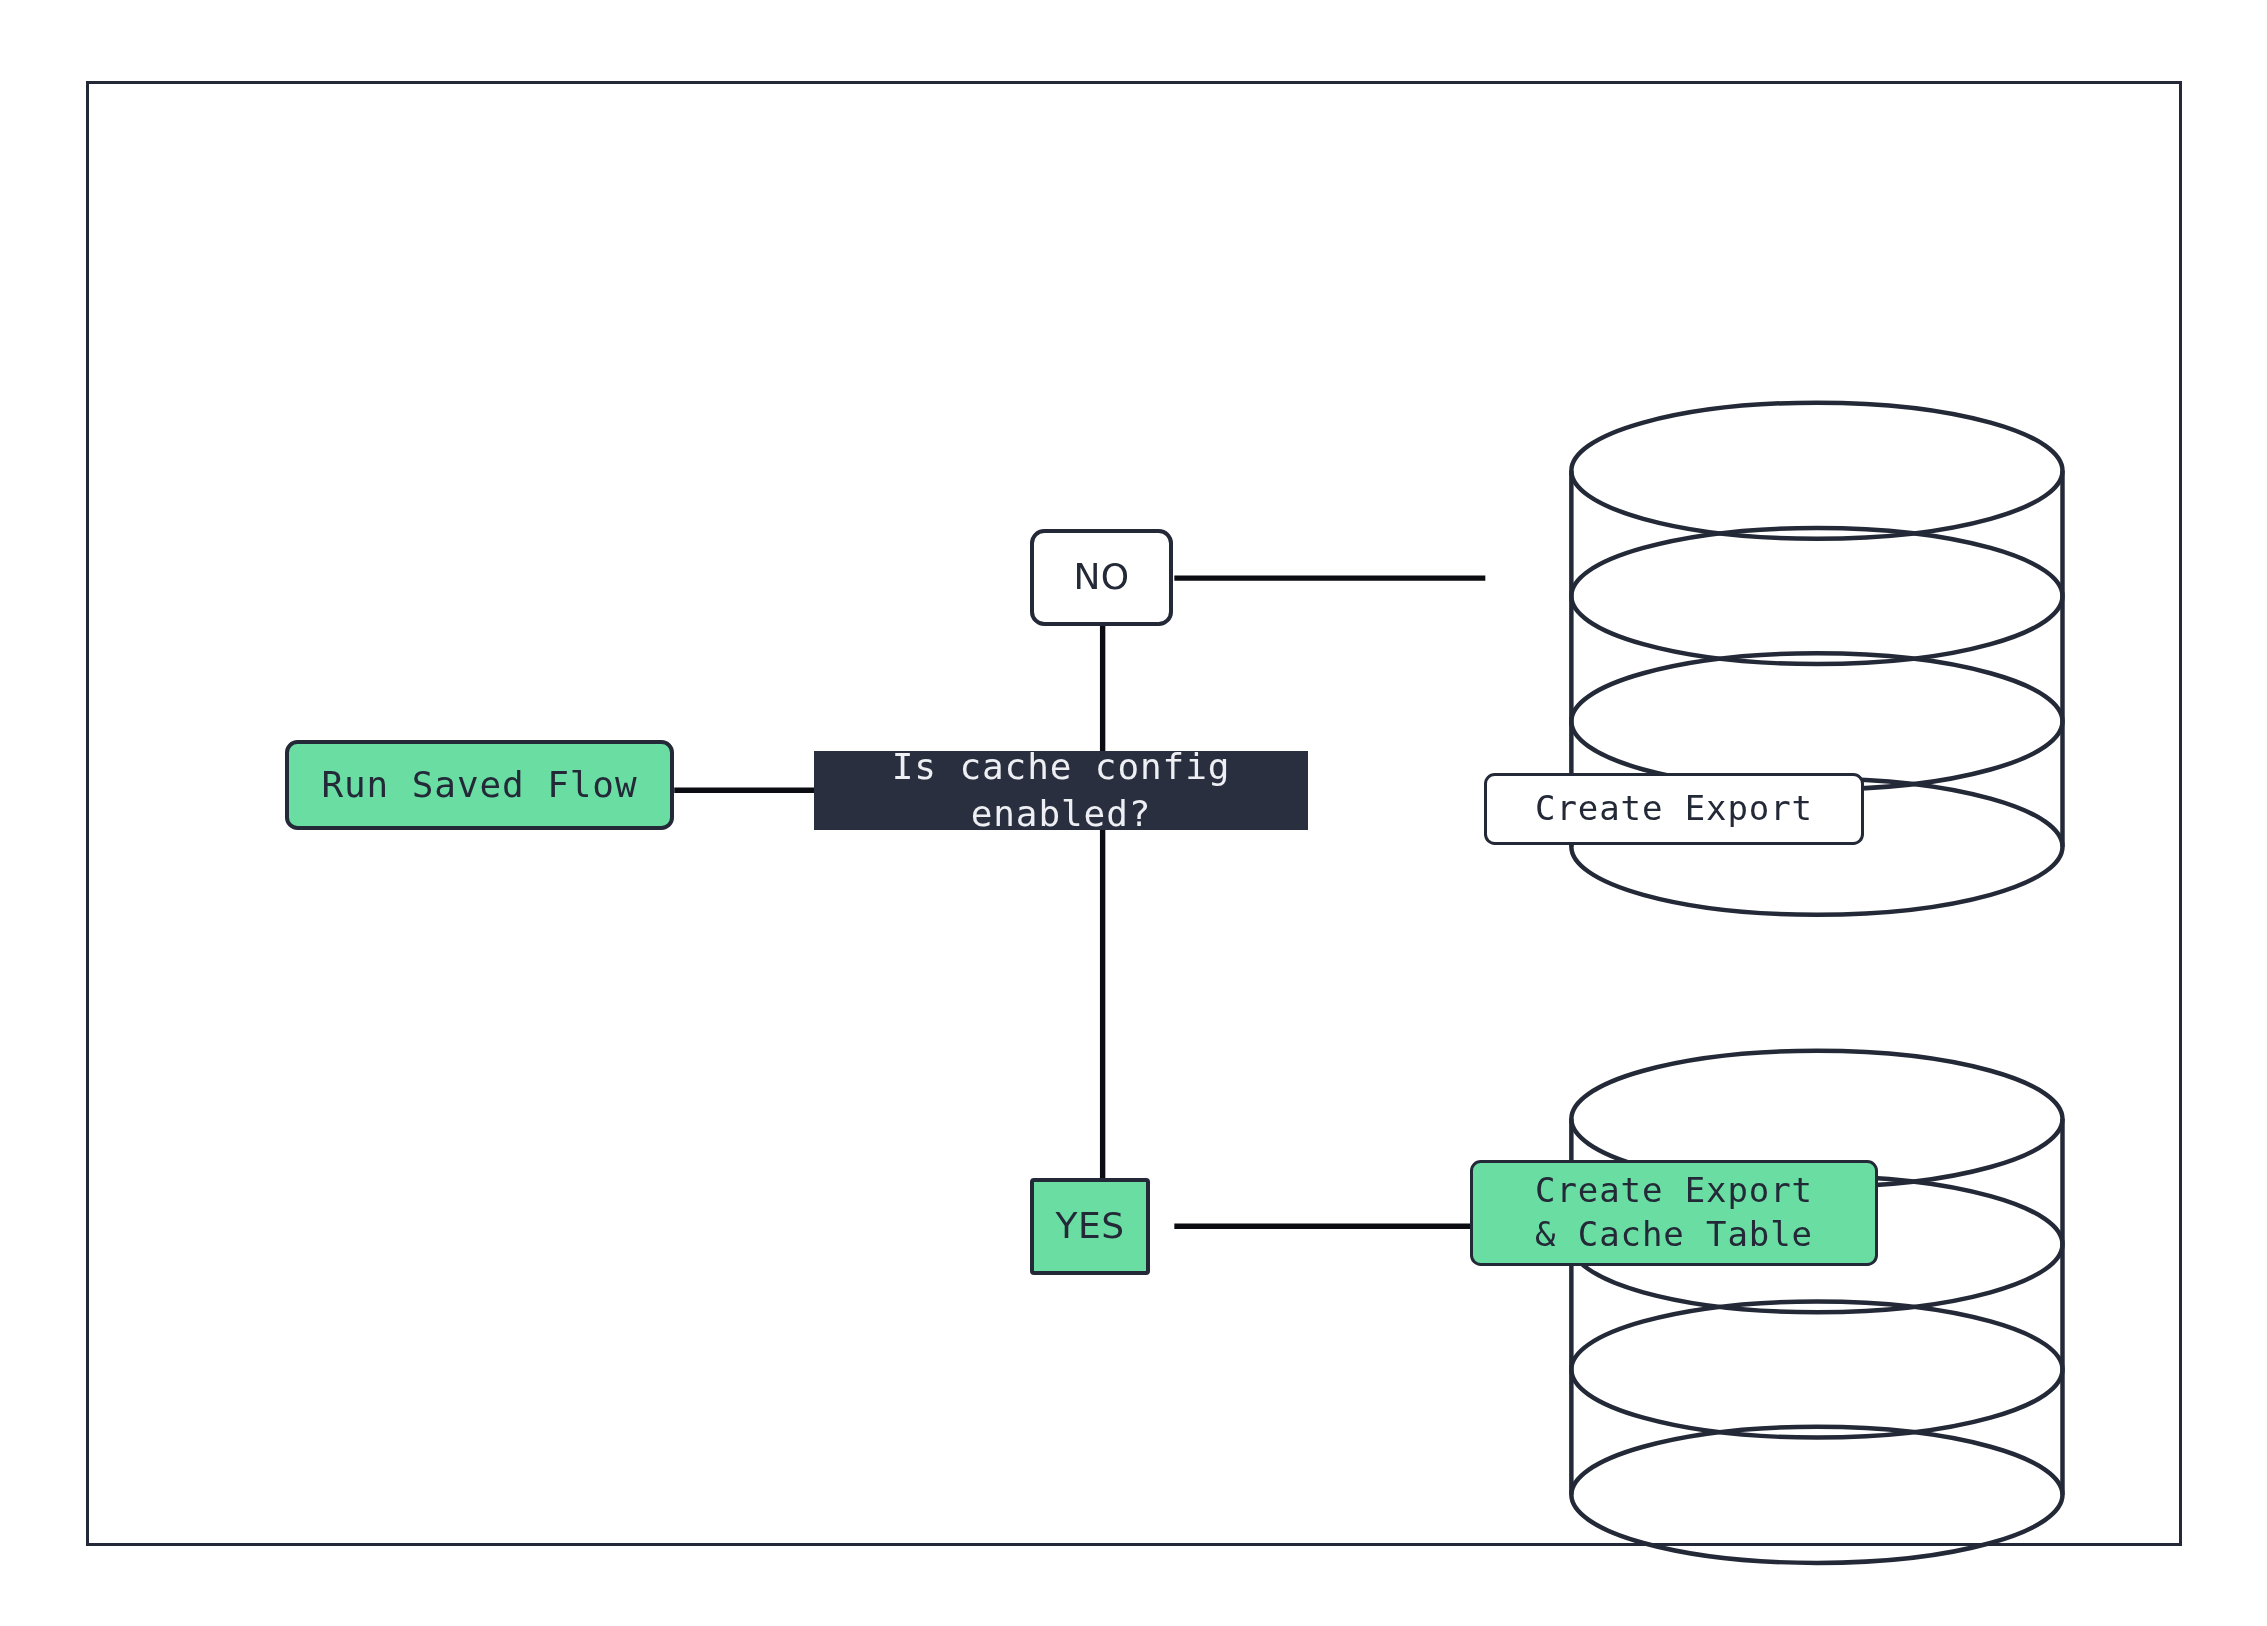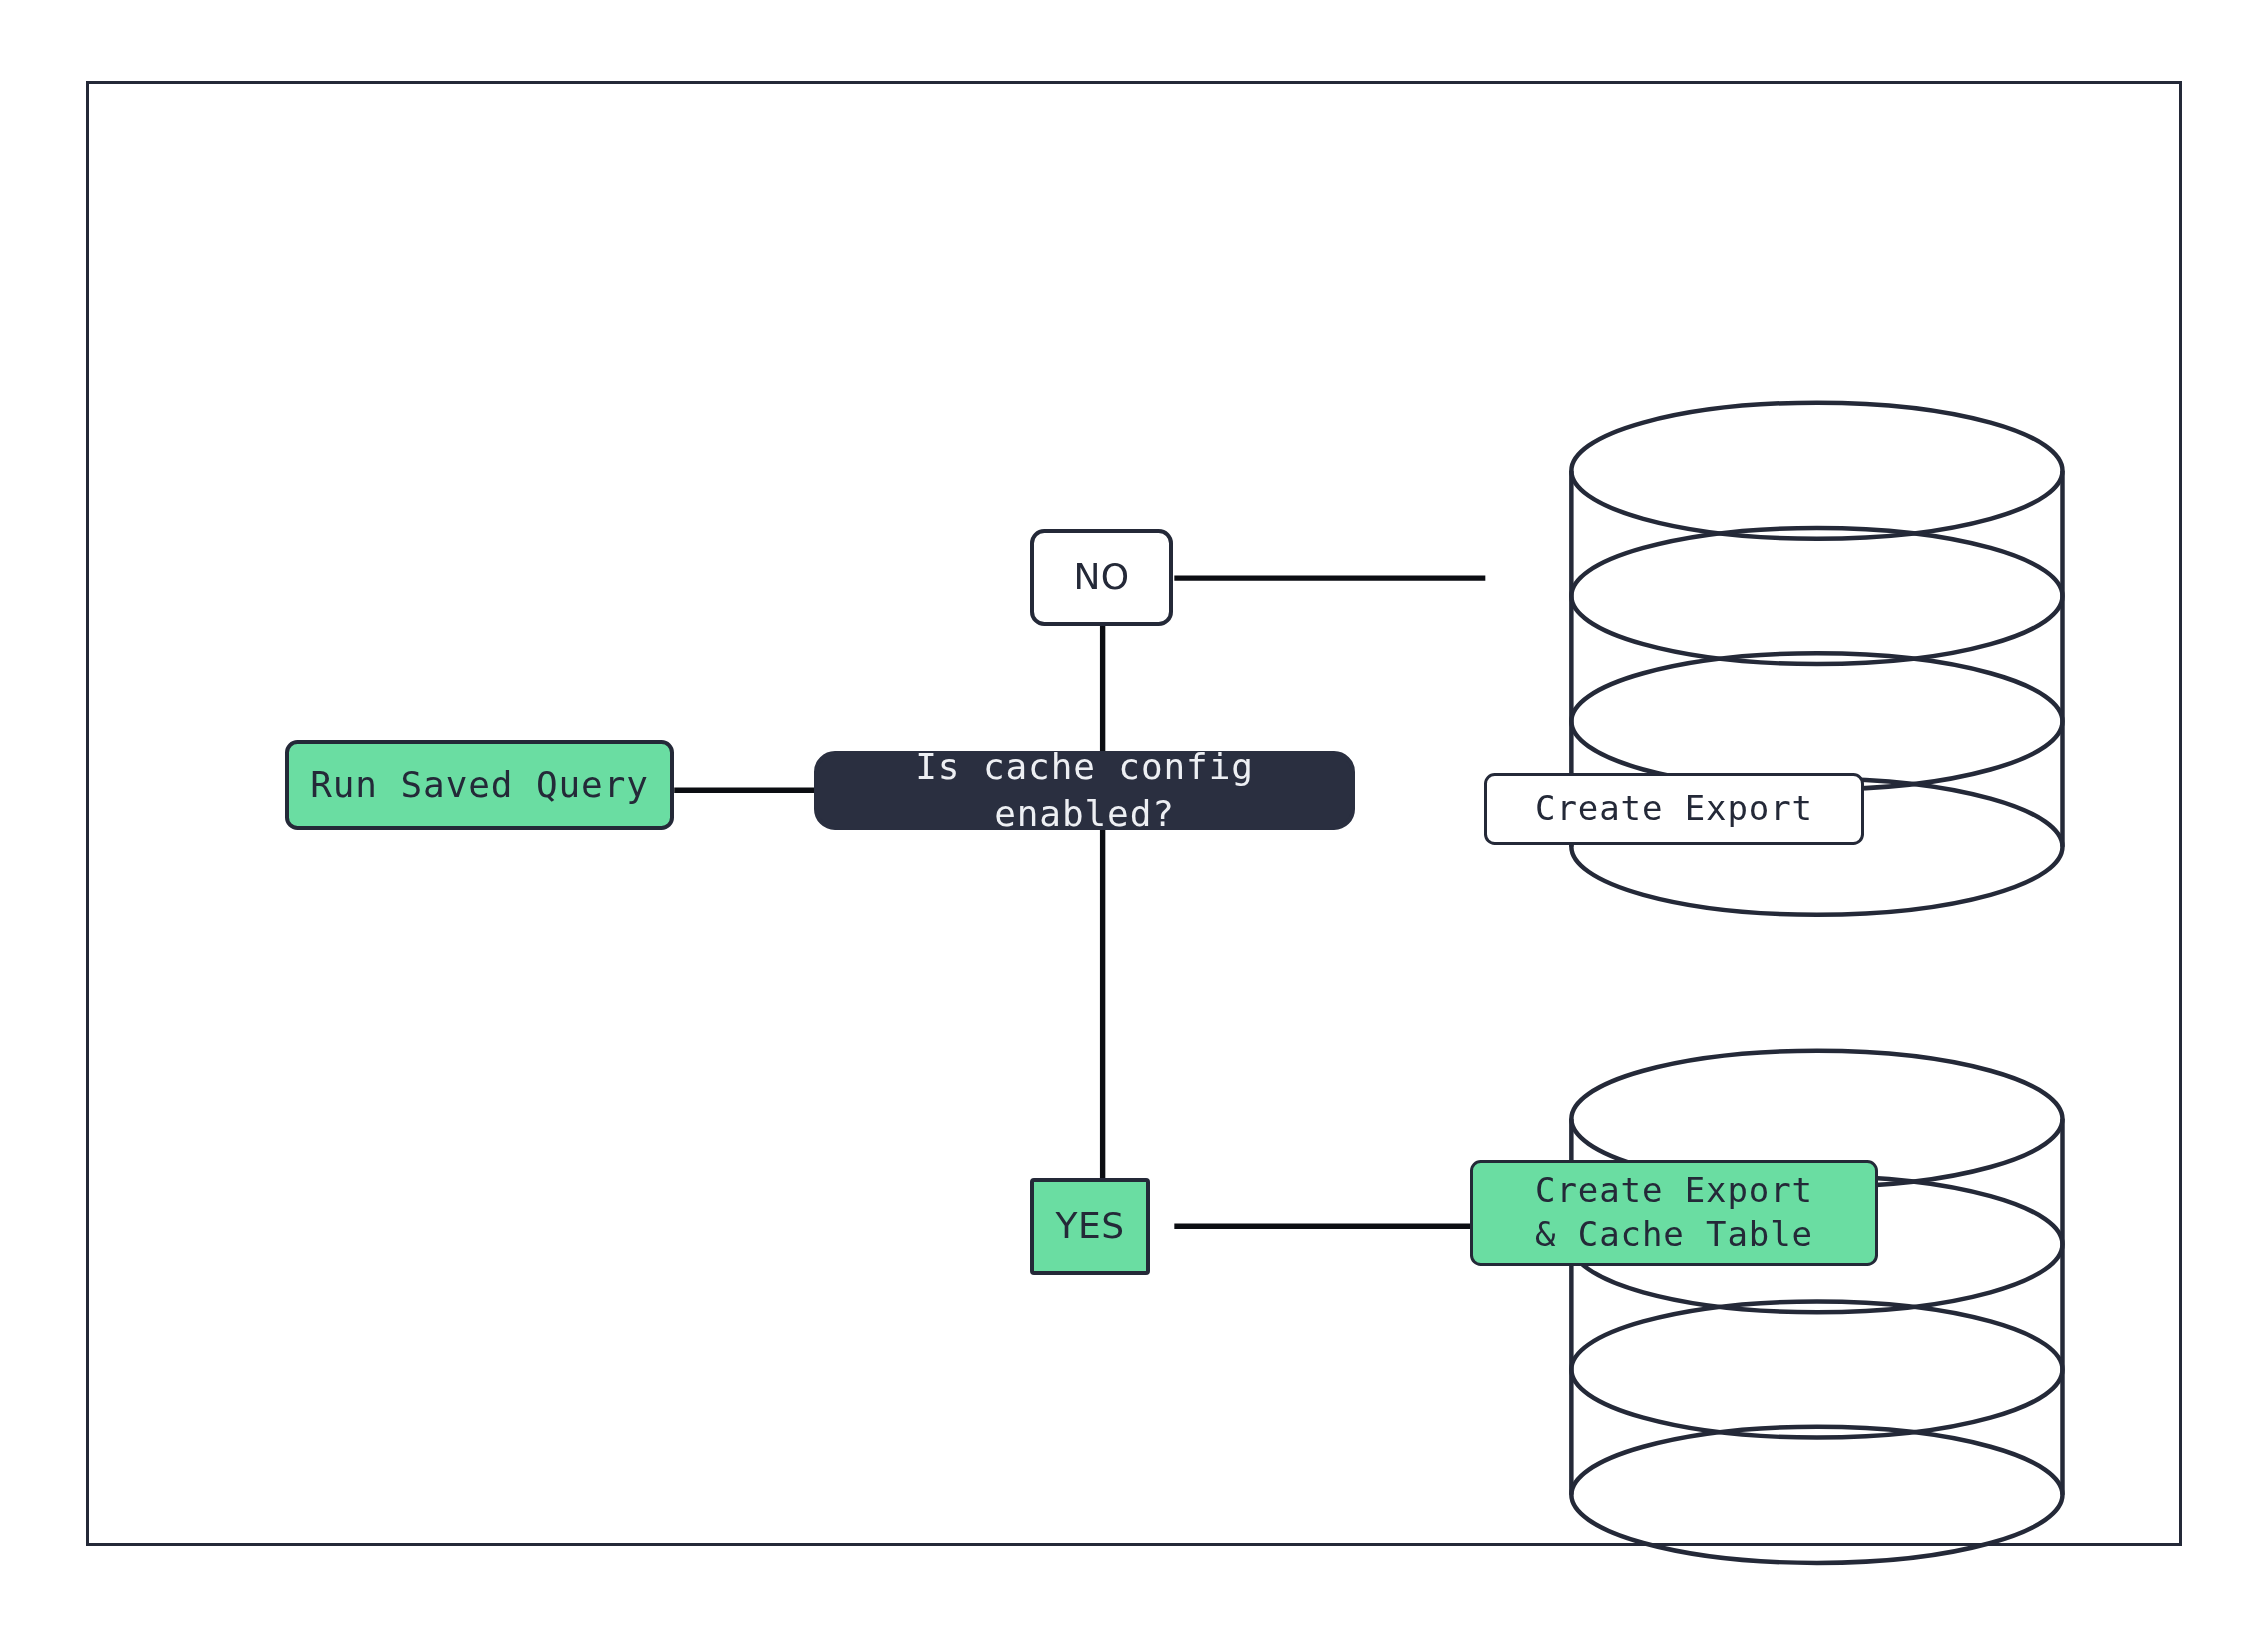--- a/index.html
+++ b/index.html
@@ -105,22 +105,22 @@
     font-size: 36px;
     letter-spacing: 0.4px;
     font-weight: 400;
   }
 
   
   #node-run-saved-query {
     left: 196px;  top: 477px;  width: 389px;  height: 90px;
   }
   #node-decision {
-    left: 725px;  top: 488px;  width: 541px;  height: 79px;
-    border-radius: 21px;
+    left: 725px;  top: 488px;  width: 494px;  height: 79px;
+    border-radius: 0;
   }
   #chip-no {
     left: 941px; top: 266px;  width: 143px;  height: 97px;
     border-radius: 14.3px;
   }
   #chip-yes {
     left: 941px; top: 915px; width: 120px;  height: 97px;
     border-radius: 4px;
   }
   #node-create-export {
@@ -177,21 +177,21 @@
       <g>
         <path class="cyl-shape" d="M1654,956 L1654,1376"></path>
         <path class="cyl-shape" d="M2202,956 L2202,1376"></path>
         <ellipse class="cyl-shape" cx="1928" cy="956" rx="274" ry="76"></ellipse>
         <ellipse class="cyl-shape" cx="1928" cy="1096" rx="274" ry="76"></ellipse>
         <ellipse class="cyl-shape" cx="1928" cy="1236" rx="274" ry="76"></ellipse>
         <ellipse class="cyl-shape" cx="1928" cy="1376" rx="274" ry="76"></ellipse>
       </g>
     </svg>
 
-    <div class="node node-green" id="node-run-saved-query">Run Saved Query</div>
+    <div class="node node-green" id="node-run-saved-query">Run Saved Flow</div>
 
     <div class="node node-dark" id="node-decision">Is cache config enabled?</div>
 
     <div class="node node-white chip" id="chip-no">NO</div>
 
     <div class="node node-green chip" id="chip-yes">YES</div>
 
     <div class="node node-white" id="node-create-export">Create Export</div>
 
     <div class="node node-green" id="node-create-export-cache">Create Export

